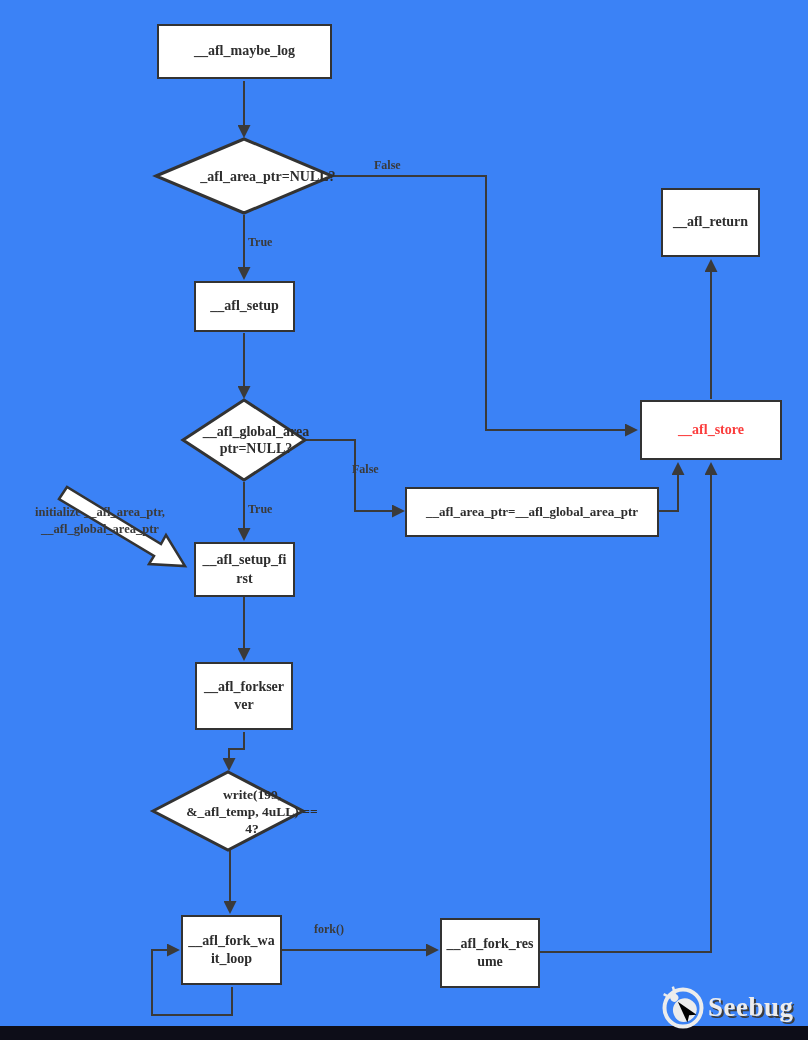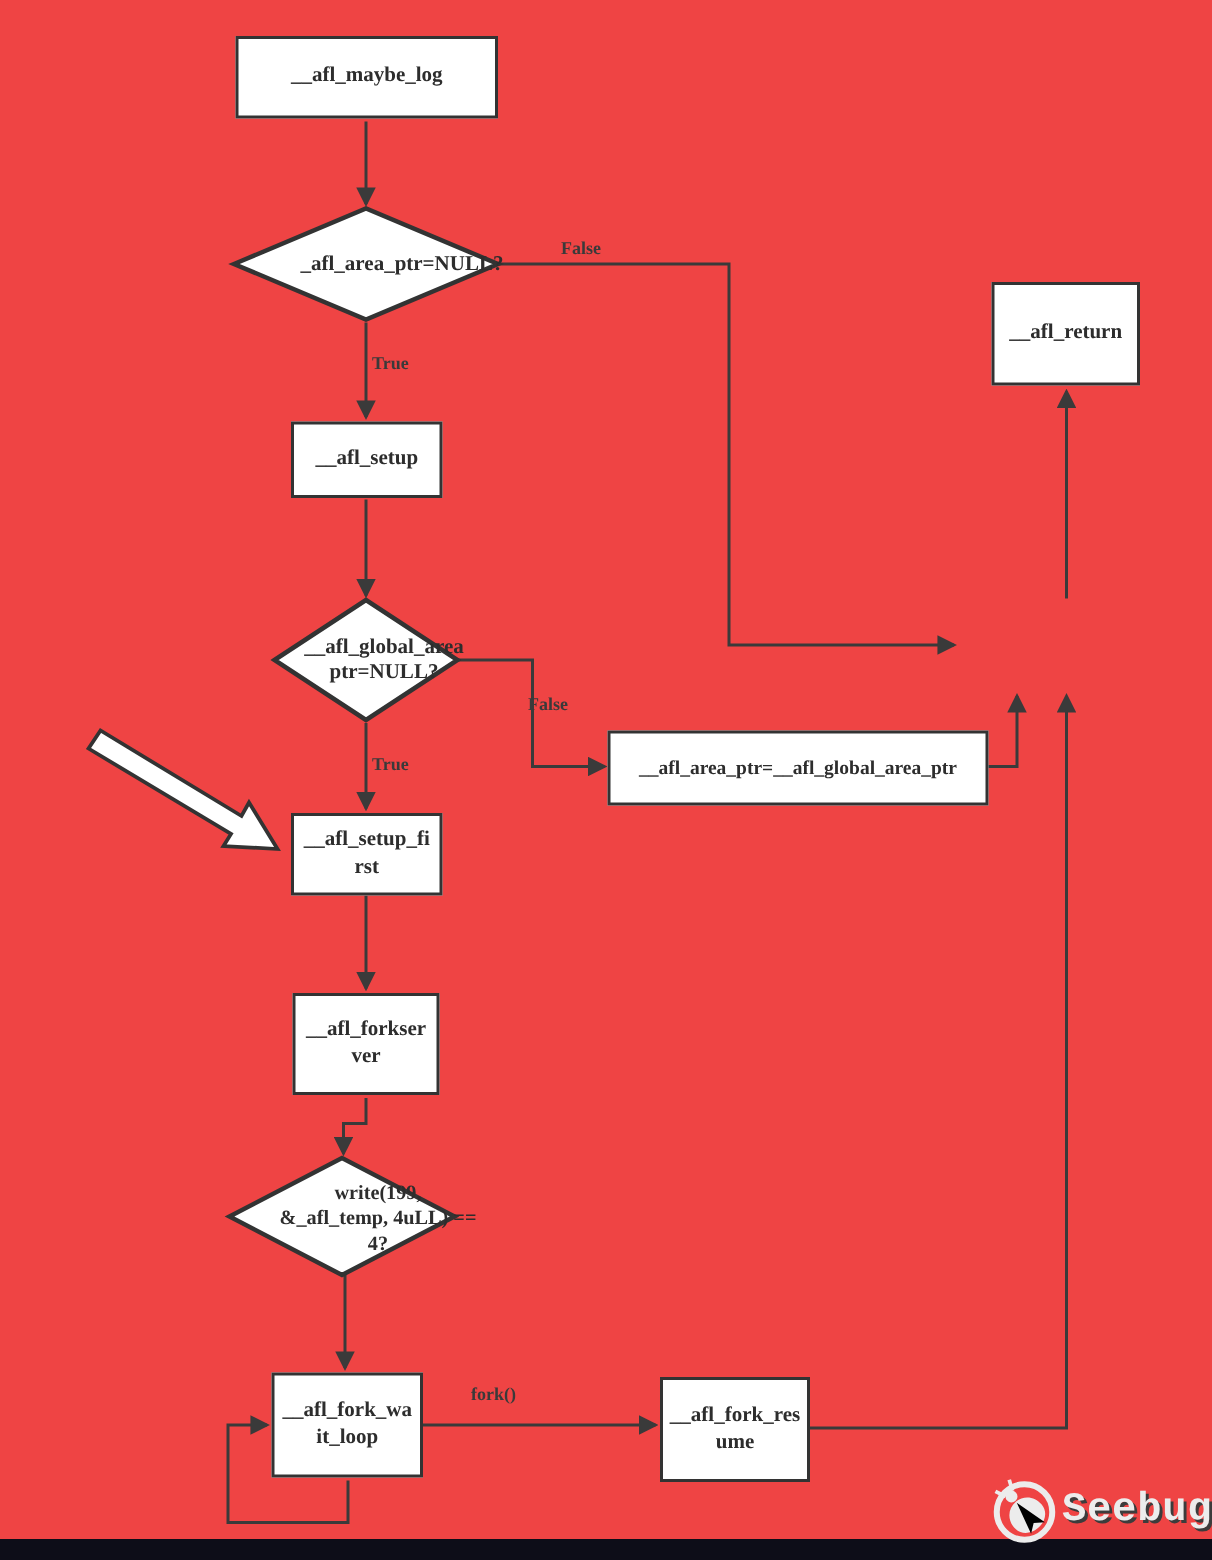--- a/index.html
+++ b/index.html
@@ -1,17 +1,17 @@
 <!DOCTYPE html>
 <html><head>
 <meta charset="utf-8">
 <style>
   html,body{margin:0;padding:0;background:#000;}
   #canvas{
-    position:relative;width:808px;height:1040px;background:#ef4444;
+    position:relative;width:808px;height:1040px;background:#3b82f6;
     font-family:"Liberation Serif","DejaVu Serif",serif;overflow:hidden;
   }
   #footer-bar{position:absolute;left:0;top:1026px;width:808px;height:14px;background:#0d0d18;}
   svg.layer{position:absolute;left:0;top:0;}
   .node{
     position:absolute;box-sizing:border-box;background:#fff;border:2px solid #333;
     display:flex;align-items:center;justify-content:center;text-align:center;
     color:#2d2d2d;font-weight:bold;font-size:14px;line-height:1.3;white-space:pre-line;
     padding:2px;
   }
@@ -23,21 +23,21 @@
   }
   .elabel{
     position:absolute;color:#3a3a3a;font-weight:bold;font-size:12px;white-space:nowrap;
   }
   #annotation-text{
     position:absolute;left:24px;top:504px;width:152px;text-align:center;
     color:#3a3a3a;font-weight:bold;font-size:12.5px;line-height:17px;white-space:pre-line;
   }
   #logo-wordmark{
     position:absolute;left:708px;top:992px;
-    font-family:Liberation Mono, monospace;font-weight:bold;font-size:27px;
+    font-family:Liberation Serif, serif;font-weight:bold;font-size:27px;
     color:#ececec;letter-spacing:.5px;text-shadow:2px 2px 0 #3c3c3c;
   }
 </style>
 </head>
 <body>
 
 <div id="canvas">
 
   <div id="footer-bar"></div>
 
@@ -94,34 +94,37 @@
 ver</div>
 
   <div class="node" style="left:181px;top:915px;width:101px;height:70px">__afl_fork_wa
 it_loop</div>
 
   <div class="node" style="left:440px;top:918px;width:100px;height:70px">__afl_fork_res
 ume</div>
 
   <div class="node small-font" style="left:405px;top:487px;width:254px;height:50px">__afl_area_ptr=__afl_global_area_ptr</div>
 
+  <div class="node red-text" style="left:640px;top:400px;width:142px;height:60px">__afl_store</div>
 
   <div class="node" style="left:661px;top:188px;width:99px;height:69px">__afl_return</div>
 
   <div class="dlabel" style="left:158px;top:164px;width:172px;height:24px">_afl_area_ptr=NULL?</div>
 
   <div class="dlabel" style="left:168px;top:422px;width:128px;height:36px">__afl_global_area
 ptr=NULL?</div>
 
   <div class="dlabel" style="left:150px;top:785px;width:156px;height:52px;font-size:13.5px">write(199,
 &amp;_afl_temp, 4uLL) ==
 4?</div>
 
   <span class="elabel" style="left:374px;top:158px">False</span>
   <span class="elabel" style="left:248px;top:235px">True</span>
   <span class="elabel" style="left:352px;top:462px">False</span>
   <span class="elabel" style="left:248px;top:502px">True</span>
   <span class="elabel" style="left:314px;top:922px">fork()</span>
 
+  <div id="annotation-text">initialize __afl_area_ptr,
+__afl_global_area_ptr</div>
 
   <div id="logo-wordmark">Seebug</div>
 
 </div>
 
 </body></html>

